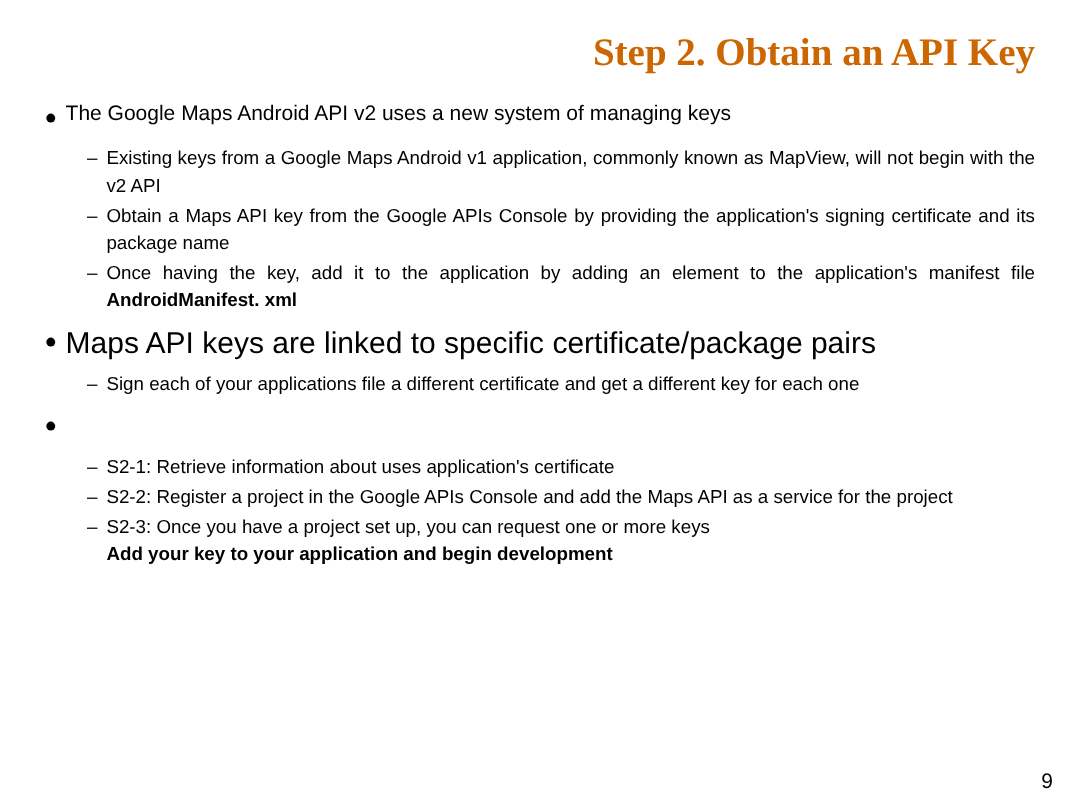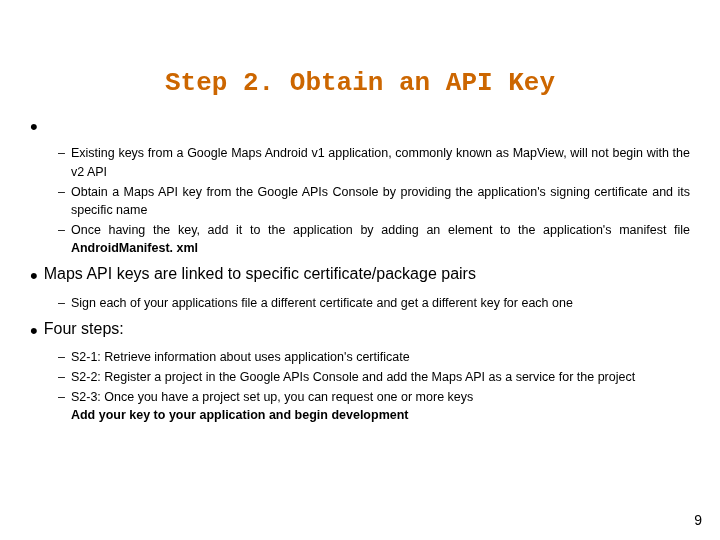--- a/index.html
+++ b/index.html
@@ -19,27 +19,26 @@
     }
 
     .slide {
       width: 720px;
       height: 540px;
       padding: 20px 30px 20px 30px;
       position: relative;
     }
 
     .slide-title {
-      text-align: center;
+      text-align: right;
       font-size: 26px;
       color: #cc6600;
       font-weight: bold;
       margin-bottom: 16px;
-      font-family: Liberation Mono, monospace;
-      margin-top: 48px;
+      font-family: Liberation Serif, serif;
     }
 
     .content {
       font-size: 13px;
       line-height: 1.45;
     }
 
     .bullet-main {
       display: flex;
       align-items: flex-start;
@@ -52,21 +51,21 @@
       line-height: 1.2;
       flex-shrink: 0;
     }
 
     .bullet-main .bullet-text {
       font-size: 14px;
       line-height: 1.4;
     }
 
     .bullet-main .bullet-text.large {
-      font-size: 16px;
+      font-size: 20px;
       font-weight: normal;
     }
 
     .sub-bullets {
       margin-left: 28px;
       margin-bottom: 6px;
     }
 
     .sub-bullet {
       display: flex;
@@ -98,50 +97,50 @@
 </head>
 <body>
 
 <div class="slide">
   <div class="slide-title">Step 2. Obtain an API Key</div>
 
   <div class="content">
 
     <div class="bullet-main">
       <span class="bullet-symbol">•</span>
+      <span class="bullet-text">The  Google  Maps  Android  API  v2  uses  a  new  system  of managing keys</span>
     </div>
     <div class="sub-bullets">
       <div class="sub-bullet">
         <span class="dash">–</span>
         <span class="sub-text">Existing  keys  from  a  Google  Maps  Android  v1  application,  commonly known as MapView, will not begin with the v2 API</span>
       </div>
       <div class="sub-bullet">
         <span class="dash">–</span>
-        <span class="sub-text">Obtain  a  Maps  API  key  from  the  Google  APIs  Console  by  providing  the application's signing certificate and its specific name</span>
+        <span class="sub-text">Obtain  a  Maps  API  key  from  the  Google  APIs  Console  by  providing  the application's signing certificate and its package name</span>
       </div>
       <div class="sub-bullet">
         <span class="dash">–</span>
         <span class="sub-text">Once  having  the  key,  add  it  to  the  application  by  adding  an  element  to  the application's manifest file <strong>AndroidManifest. xml</strong></span>
       </div>
     </div>
 
     <div class="bullet-main">
       <span class="bullet-symbol">•</span>
       <span class="bullet-text large">Maps API keys are linked to specific certificate/package pairs</span>
     </div>
     <div class="sub-bullets">
       <div class="sub-bullet">
         <span class="dash">–</span>
         <span class="sub-text">Sign  each  of  your  applications  file  a  different  certificate  and  get  a different key for each one</span>
       </div>
     </div>
 
     <div class="bullet-main">
       <span class="bullet-symbol">•</span>
-      <span class="bullet-text large">Four steps:</span>
     </div>
     <div class="sub-bullets">
       <div class="sub-bullet">
         <span class="dash">–</span>
         <span class="sub-text">S2-1: Retrieve information about uses application's certificate</span>
       </div>
       <div class="sub-bullet">
         <span class="dash">–</span>
         <span class="sub-text">S2-2:  Register  a  project  in  the  Google  APIs  Console  and  add  the  Maps API as a service for the project</span>
       </div>

